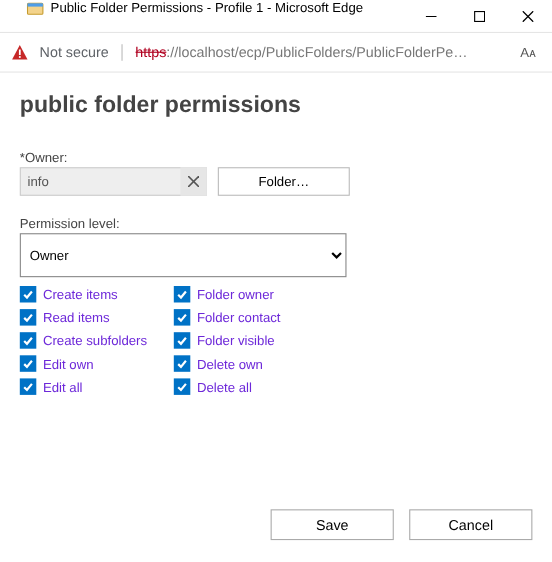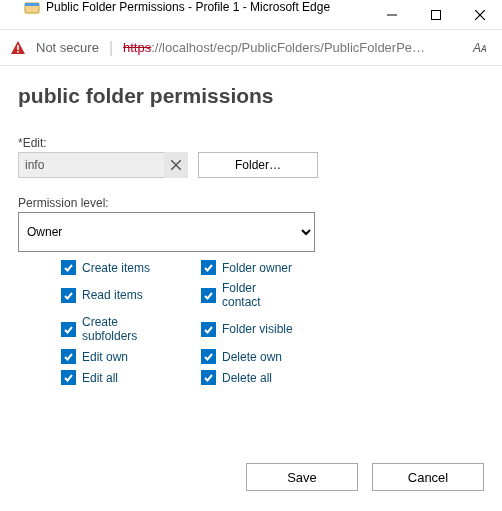--- a/index.html
+++ b/index.html
@@ -12,39 +12,39 @@
   .win-btn { width: 44px; height: 30px; display: flex; align-items: center; justify-content: center; cursor: pointer; }
   .win-btn svg { display:block; }
 
   .addrbar { height: 36px; padding: 0 10px; display: flex; align-items: center; gap: 10px; border-bottom: 1px solid #e5e5e5; }
   .warn-tri { width:16px; height:16px; }
   .secure-text { font-size: 13px; color: #5f6368; }
   .addr-sep { color: #ccc; }
   .url { font-size: 13px; white-space: nowrap; overflow: hidden; text-overflow: ellipsis; flex:1; }
   .url .scheme { color: #b00020; text-decoration: line-through; }
   .url .path { color: #777; }
-  .reader-btn { font-size: 12px; color: #555; padding: 2px 4px; border: 1px solid transparent; cursor: pointer; font-style: italic; }
+  .reader-btn { font-size: 12px; color: #555; padding: 2px 4px; border: 1px solid transparent; cursor: pointer; }
 
   .content { padding: 18px 18px 0 18px; height: calc(511px - 30px - 36px); display:flex; flex-direction:column; }
   h1.page-title { font-size: 21px; font-weight: 700; color: #444; margin-bottom: 28px; }
 
   .field-row { margin-bottom: 4px; }
   .field-label { font-size: 12px; color: #444; margin-bottom: 2px; display:block; }
 
   .user-row { display:flex; gap:10px; align-items:center; }
   .user-input-wrap { position: relative; width: 170px; }
   .user-input { width: 100%; height: 26px; padding: 3px 24px 3px 6px; font-size: 12px; background: #eee; border:1px solid #ccc; color:#555; }
   .clear-btn { position:absolute; right:0; top:0; width:24px; height:26px; display:flex; align-items:center; justify-content:center; font-size:14px; color:#666; cursor:pointer; background:#e6e6e6;}
   .browse-btn { width: 120px; height: 26px; font-size: 12px; border:1px solid #bbb; background:#fff; cursor:pointer; }
 
   .perm-block { margin-top: 14px; }
   .perm-select { width: 297px; height: 40px; font-size: 12px; padding: 2px 4px; border:1px solid #888; background:#fff; }
 
   .perm-grid { display: grid; grid-template-columns: 140px 140px; column-gap: 0; row-gap: 6px; margin-top: 8px; }
-  .perm-item { display:flex; align-items:center; gap:6px; font-size: 12px; color:#0c4a6e;margin-left:43px; }
+  .perm-item { display:flex; align-items:center; gap:6px; font-size: 12px; color:#6d28d9; }
   .chk { width:15px; height:15px; background:#0072c6; display:flex; align-items:center; justify-content:center; cursor:pointer; flex-shrink:0;}
   .chk svg { display:block; }
 
   .fill { flex:1; }
   .footer { padding: 10px 0 20px; display:flex; justify-content:flex-end; gap:14px; }
   .act-btn { width: 112px; height: 28px; font-size: 13px; border:1px solid #aaa; background:#fff; cursor:pointer; }
 </style>
 </head>
 <body>
 
@@ -86,21 +86,21 @@
   <span class="secure-text">Not secure</span>
   <span class="addr-sep">|</span>
   <span class="url"><span class="scheme">https</span><span class="path">://localhost/ecp/PublicFolders/PublicFolderPe…</span></span>
   <span class="reader-btn">Aᴀ</span>
 </div>
 
 <div class="content">
   <h1 class="page-title">public folder permissions</h1>
 
   <div class="field-row">
-    <span class="field-label">*Edit:</span>
+    <span class="field-label">*Owner:</span>
     <div class="user-row">
       <div class="user-input-wrap">
         <input class="user-input" type="text" readonly="" value="info" style="">
         <span class="clear-btn">
           <svg width="10" height="10">
               <line x1="0" y1="0" x2="10" y2="10" stroke="#555" stroke-width="1.5"></line>
               <line x1="10" y1="0" x2="0" y2="10" stroke="#555" stroke-width="1.5"></line>
             </svg>
         </span>
       </div>

